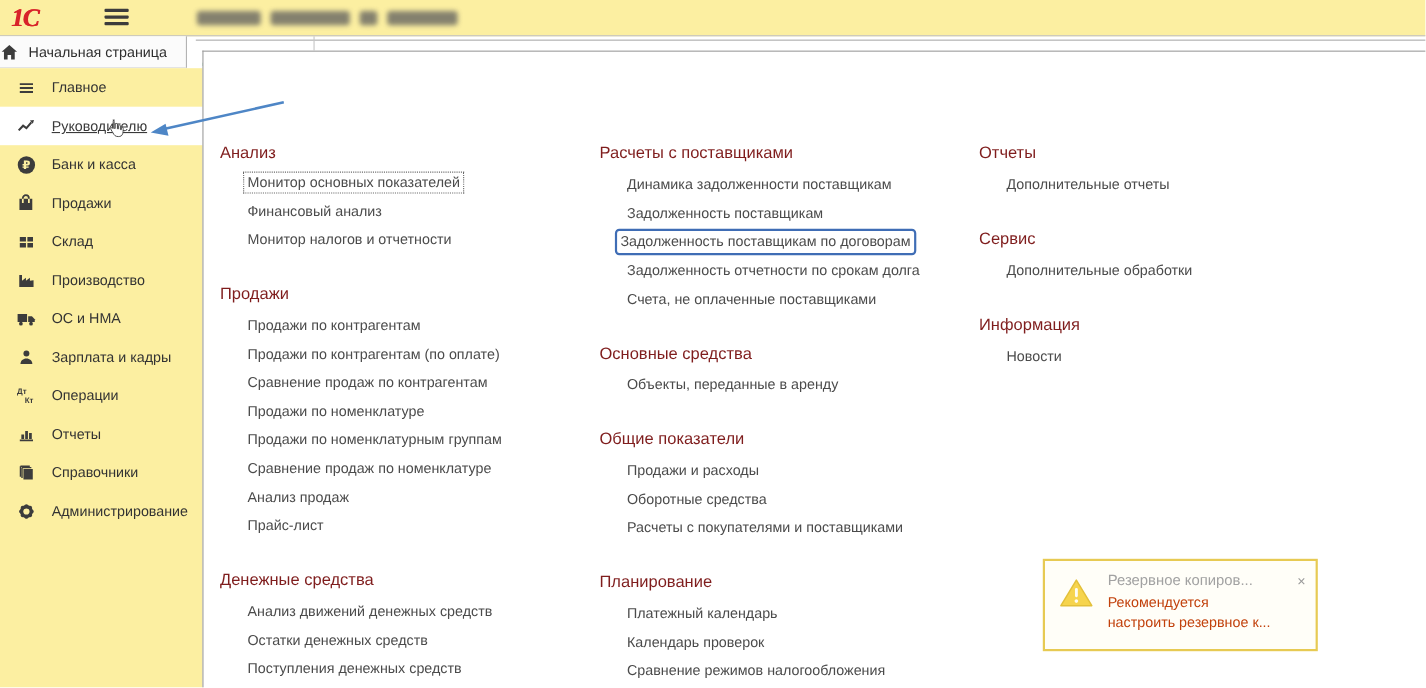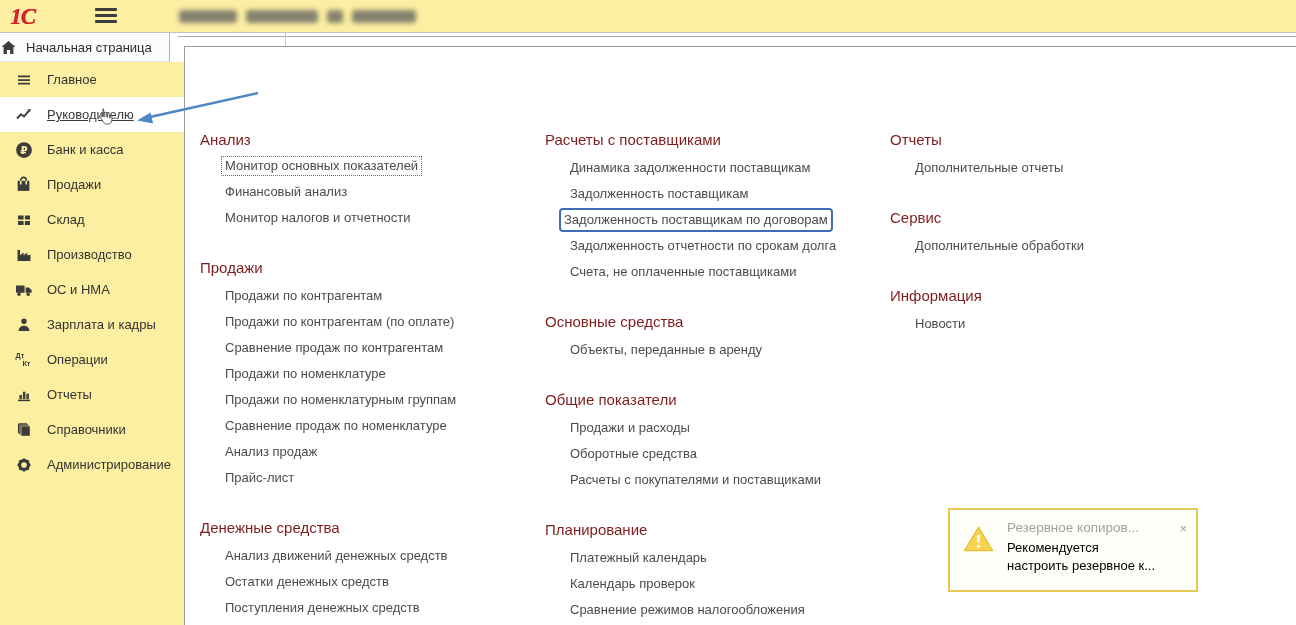--- a/index.html
+++ b/index.html
@@ -74,21 +74,21 @@
 
   
   .notification {
     position:absolute; left:948px; top:508px; width:250px; height:84px;
     background:#fffef8; border:2px solid #e7ca53;
     display:flex; align-items:flex-start; padding:10px 10px 8px 13px; z-index:5;
   }
   .n-icon { flex:0 0 31px; margin-top:5px; }
   .n-body { margin-left:13px; flex:1; }
   .n-title { font-size:13.5px; color:#a2a2a2; margin-bottom:4px; white-space:nowrap; }
-  .n-link { font-size:13px; color:#000000; line-height:1.4; cursor:pointer; display:block; width:150px; }
+  .n-link { font-size:13px; color:#c2410c; line-height:1.4; cursor:pointer; display:block; width:150px; }
   .n-close { position:absolute; right:9px; top:12px; font-size:13px; color:#9a9a9a; cursor:pointer; line-height:1; }
 
   
   .overlay { position:absolute; inset:0; pointer-events:none; z-index:9; }
 </style>
 </head>
 <body>
 
 <div class="app">
 

